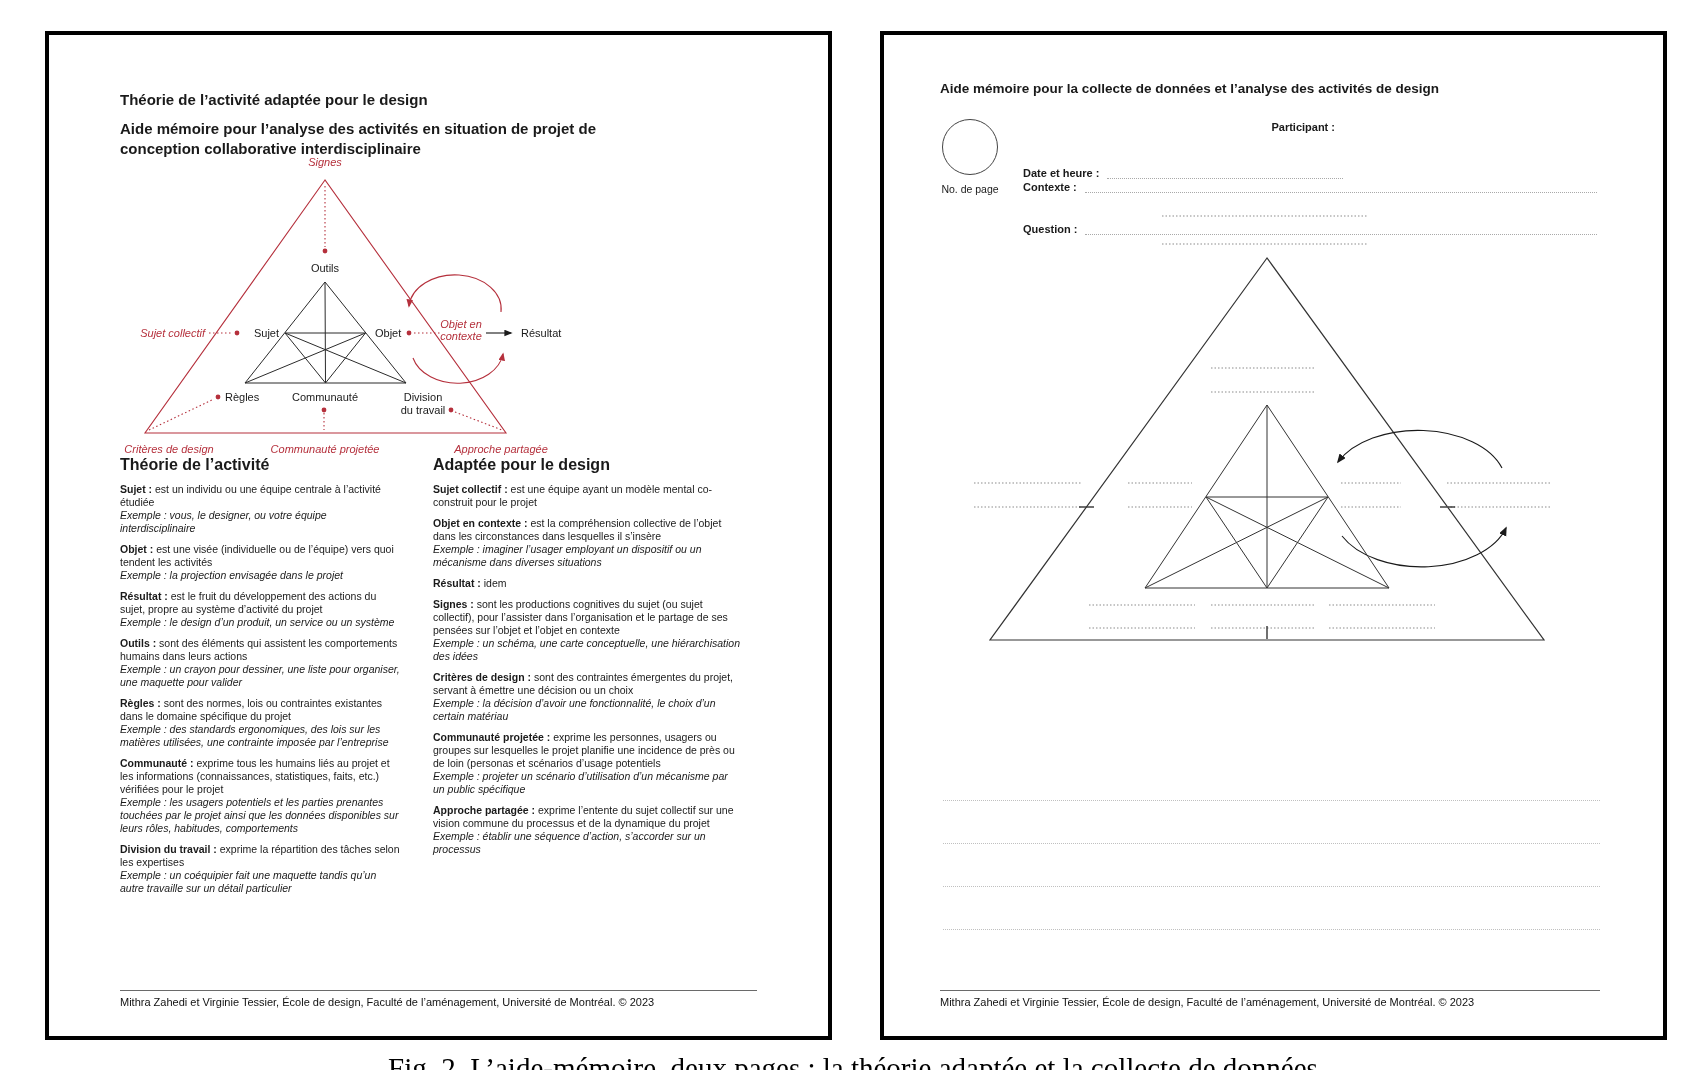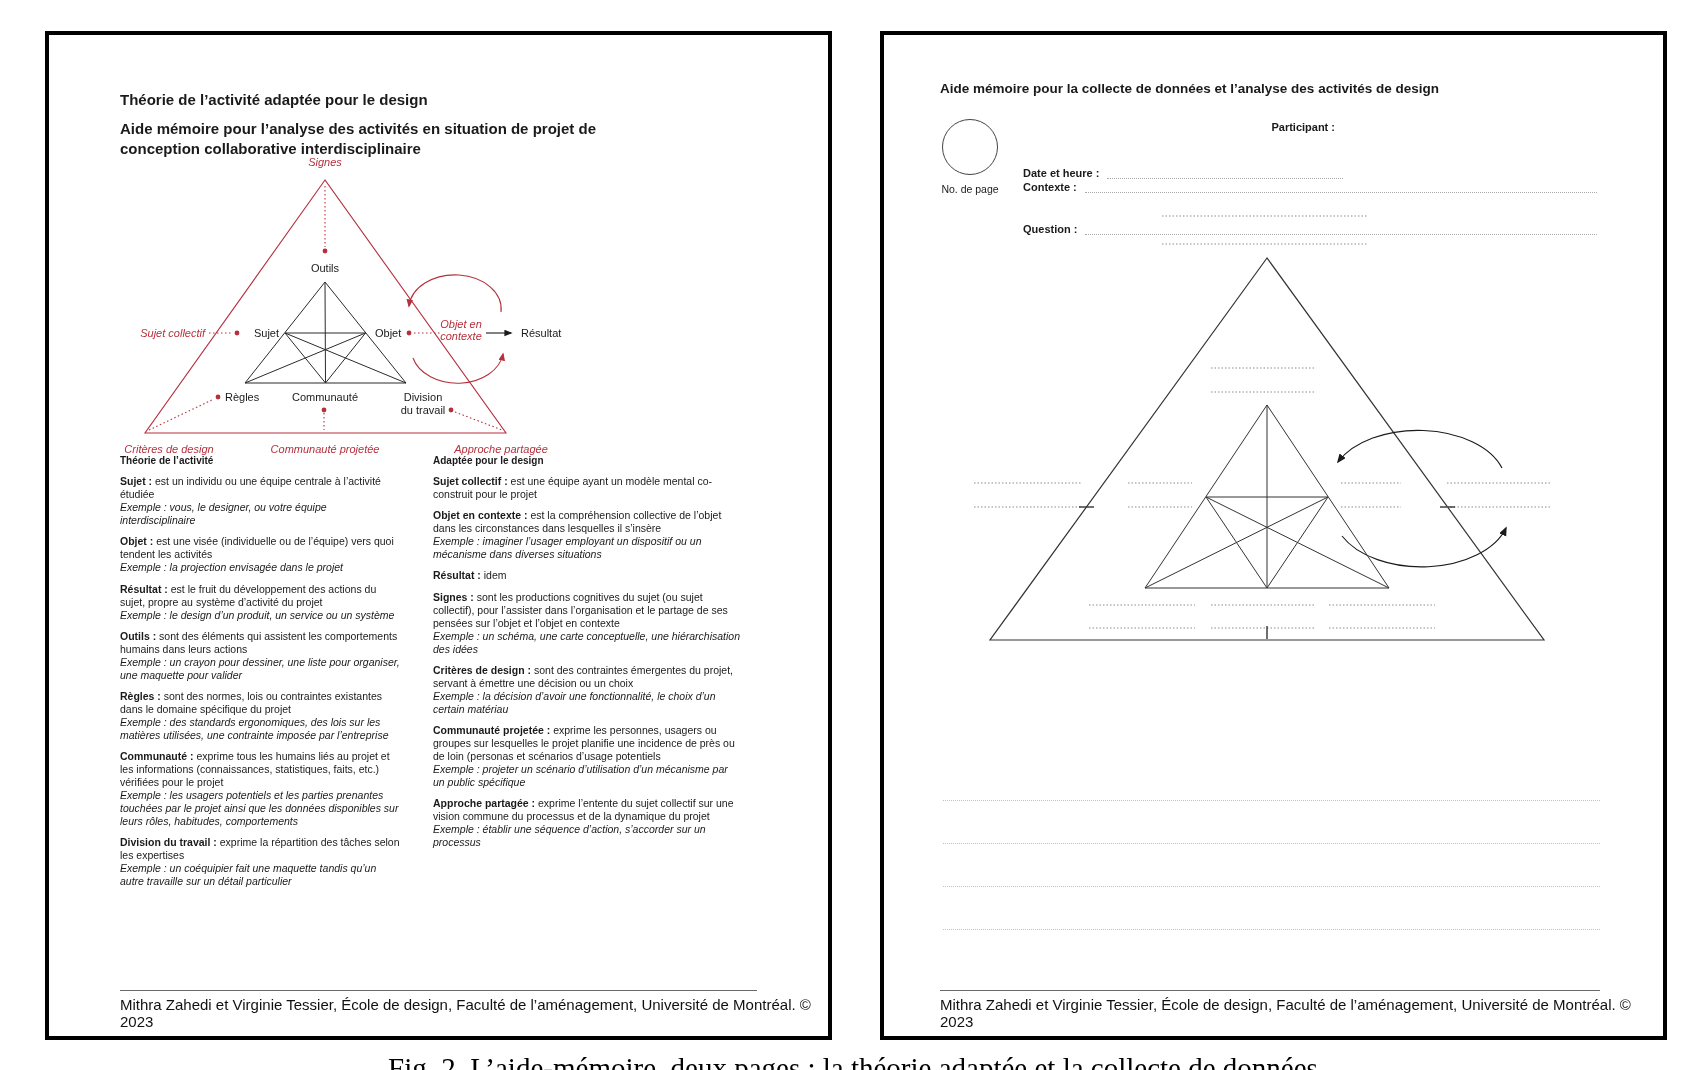--- a/index.html
+++ b/index.html
@@ -8,25 +8,25 @@
   .page{position:absolute;top:31px;width:779px;height:1001px;background:#fff;border:4px solid #000;}
   #left-page{left:45px;}
   #right-page{left:880px;}
   .abs{position:absolute;}
   
   .lp-title{left:71px;top:56px;font-size:15px;font-weight:bold;width:600px;}
   .lp-subtitle{left:71px;top:84px;font-size:15px;font-weight:bold;width:545px;line-height:1.33;}
   .cols{font-size:10.5px;line-height:1.24;}
   #col1{left:71px;top:420px;width:282px;}
   #col2{left:384px;top:420px;width:308px;}
-  .col-header{font-size:10px;font-weight:bold;margin:0 0 8px 0;}
+  .col-header{font-size:16px;font-weight:bold;margin:0 0 8px 0;}
   .entry{margin:0 0 8px 0;}
   .entry .example{display:block;font-style:italic;}
   .footer-rule{height:0;border-top:1.5px solid #6a6a6a;}
-  .footer-text{font-size:15px;color:#111;}
+  .footer-text{font-size:11px;color:#111;}
   
   .rp-title{left:56px;top:46px;font-size:13.5px;font-weight:bold;width:620px;}
   .page-circle{left:58px;top:84px;width:54px;height:54px;border:1.3px solid #444;border-radius:50%;}
   .page-circle-label{left:36px;top:148px;width:100px;text-align:center;font-size:10.5px;}
   .field-row{left:139px;height:20px;display:flex;align-items:flex-end;}
   .field-label{font-size:11px;font-weight:bold;white-space:nowrap;padding-right:8px;}
   .field-line{flex:1;border-bottom:1.5px dotted #a9a9a9;height:14px;}
   .ruled-line{left:59px;width:657px;border-top:1.5px dotted #c0c0c0;height:0;}
   
   #caption{left:0;right:0;top:1052px;text-align:center;font-family:"Liberation Serif",serif;

